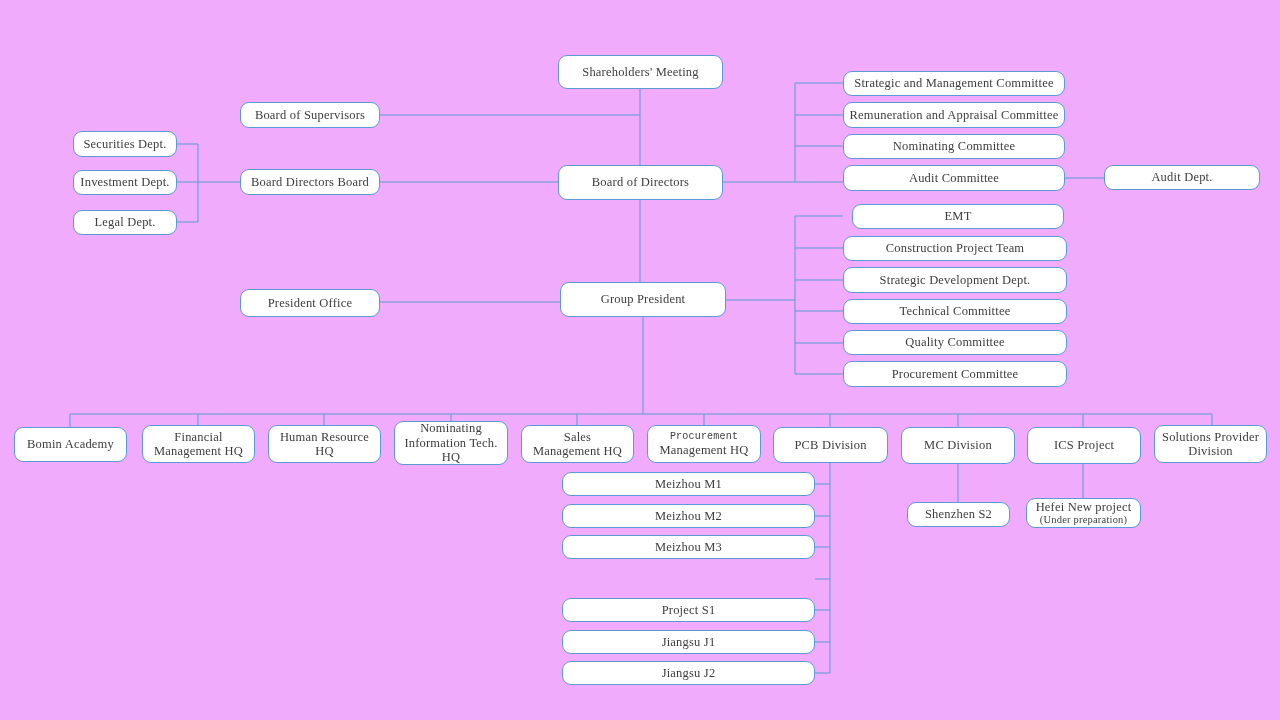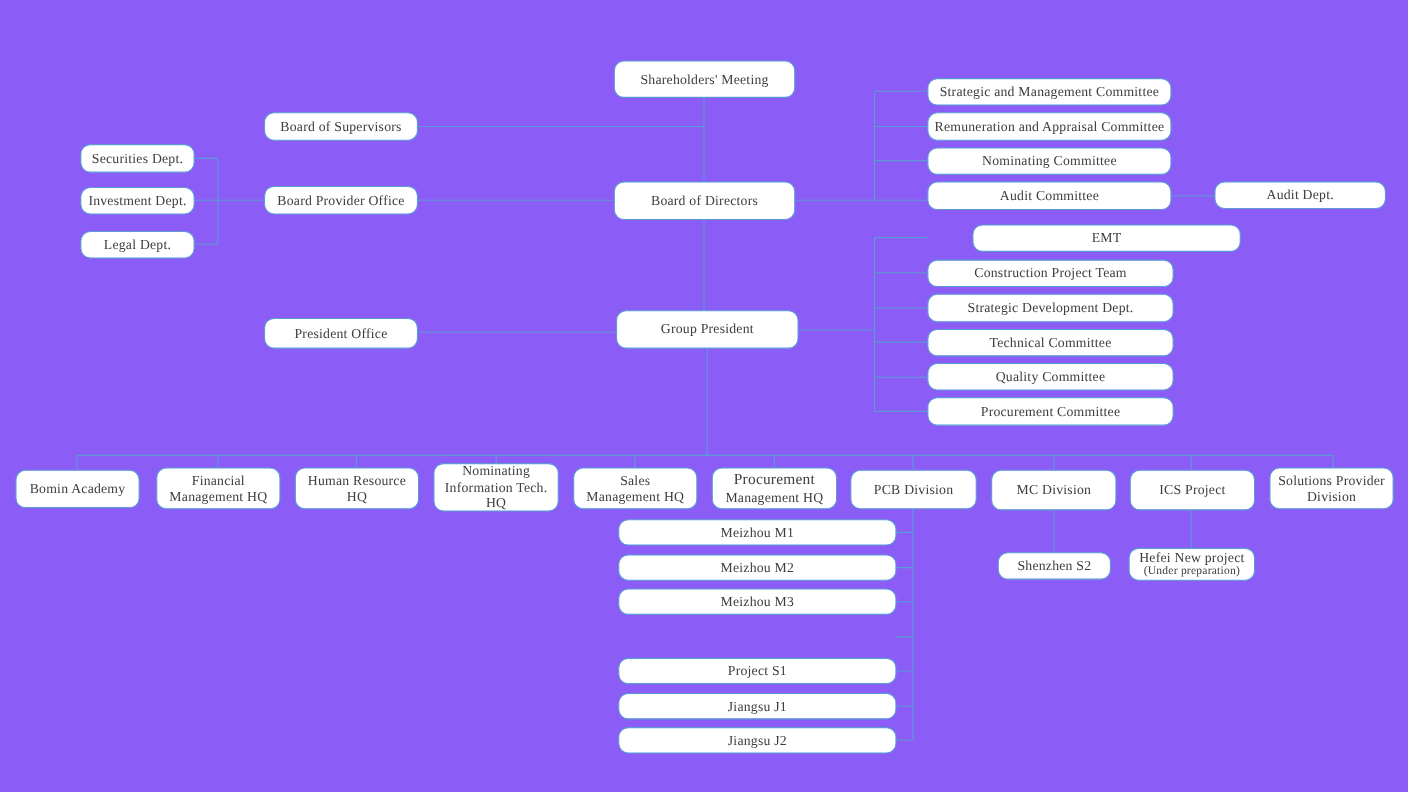--- a/index.html
+++ b/index.html
@@ -1,24 +1,24 @@
 <!DOCTYPE html>
 <html><head>
 <meta charset="utf-8">
 <style>
   html,body{margin:0;padding:0;background:#fff}
-  .canvas{position:relative;width:1280px;height:720px;background:#8b5cf6;overflow:hidden;
+  .canvas{position:relative;width:1280px;height:720px;background:#f0abfc;overflow:hidden;
           font-family:"Liberation Serif",serif}
   svg.wires{position:absolute;left:0;top:0;width:1280px;height:720px}
   .node{position:absolute;box-sizing:border-box;border:1px solid #5b9bd5;border-radius:9px;
         background:#ffffff;display:flex;flex-direction:column;align-items:center;justify-content:center;
         text-align:center;font-size:12.5px;color:#3d3d3d;line-height:1.16;padding:1px 3px;
         letter-spacing:.2px}
   .node .ln{display:block;white-space:nowrap}
-  .sans{font-family:Liberation Serif, serif;font-size:14px}
+  .sans{font-family:Liberation Mono, monospace;font-size:10px}
   .small{font-size:10.5px}
 </style>
 </head>
 <body>
 
 <div class="canvas">
 
   <svg class="wires" viewBox="0 0 1280 720">
     <g stroke="#5b9bd5" stroke-width="1" fill="none">
       <path d="M640 89 V165 M380 115 H640 M380 182 H558 M640 200 V282 M380 302 H560"></path>
@@ -40,21 +40,21 @@
   <div class="node" style="left:73px;top:131px;width:104px;height:26px">
       <span>Securities Dept.</span>
     </div>
   <div class="node" style="left:73px;top:170px;width:104px;height:25px">
       <span>Investment Dept.</span>
     </div>
   <div class="node" style="left:73px;top:210px;width:104px;height:25px">
       <span>Legal  Dept.</span>
     </div>
   <div class="node" style="left:240px;top:169px;width:140px;height:26px">
-      <span>Board Provider Office</span>
+      <span>Board Directors Board</span>
     </div>
   <div class="node" style="left:558px;top:165px;width:165px;height:35px">
       <span>Board of Directors</span>
     </div>
 
   <div class="node" style="left:843px;top:71px;width:222px;height:25px">
       <span>Strategic  and Management  Committee</span>
     </div>
   <div class="node" style="left:843px;top:102px;width:222px;height:26px">
       <span>Remuneration and Appraisal Committee</span>
@@ -62,21 +62,21 @@
   <div class="node" style="left:843px;top:134px;width:222px;height:25px">
       <span>Nominating  Committee</span>
     </div>
   <div class="node" style="left:843px;top:165px;width:222px;height:26px">
       <span>Audit Committee</span>
     </div>
   <div class="node" style="left:1104px;top:165px;width:156px;height:25px">
       <span>Audit Dept.</span>
     </div>
 
-  <div class="node" style="left:884px;top:204px;width:244px;height:25px">
+  <div class="node" style="left:852px;top:204px;width:212px;height:25px">
       <span>EMT</span>
     </div>
   <div class="node" style="left:843px;top:236px;width:224px;height:25px">
       <span>Construction Project  Team</span>
     </div>
   <div class="node" style="left:843px;top:267px;width:224px;height:26px">
       <span>Strategic  Development Dept.</span>
     </div>
   <div class="node" style="left:843px;top:299px;width:224px;height:25px">
       <span>Technical  Committee</span>

